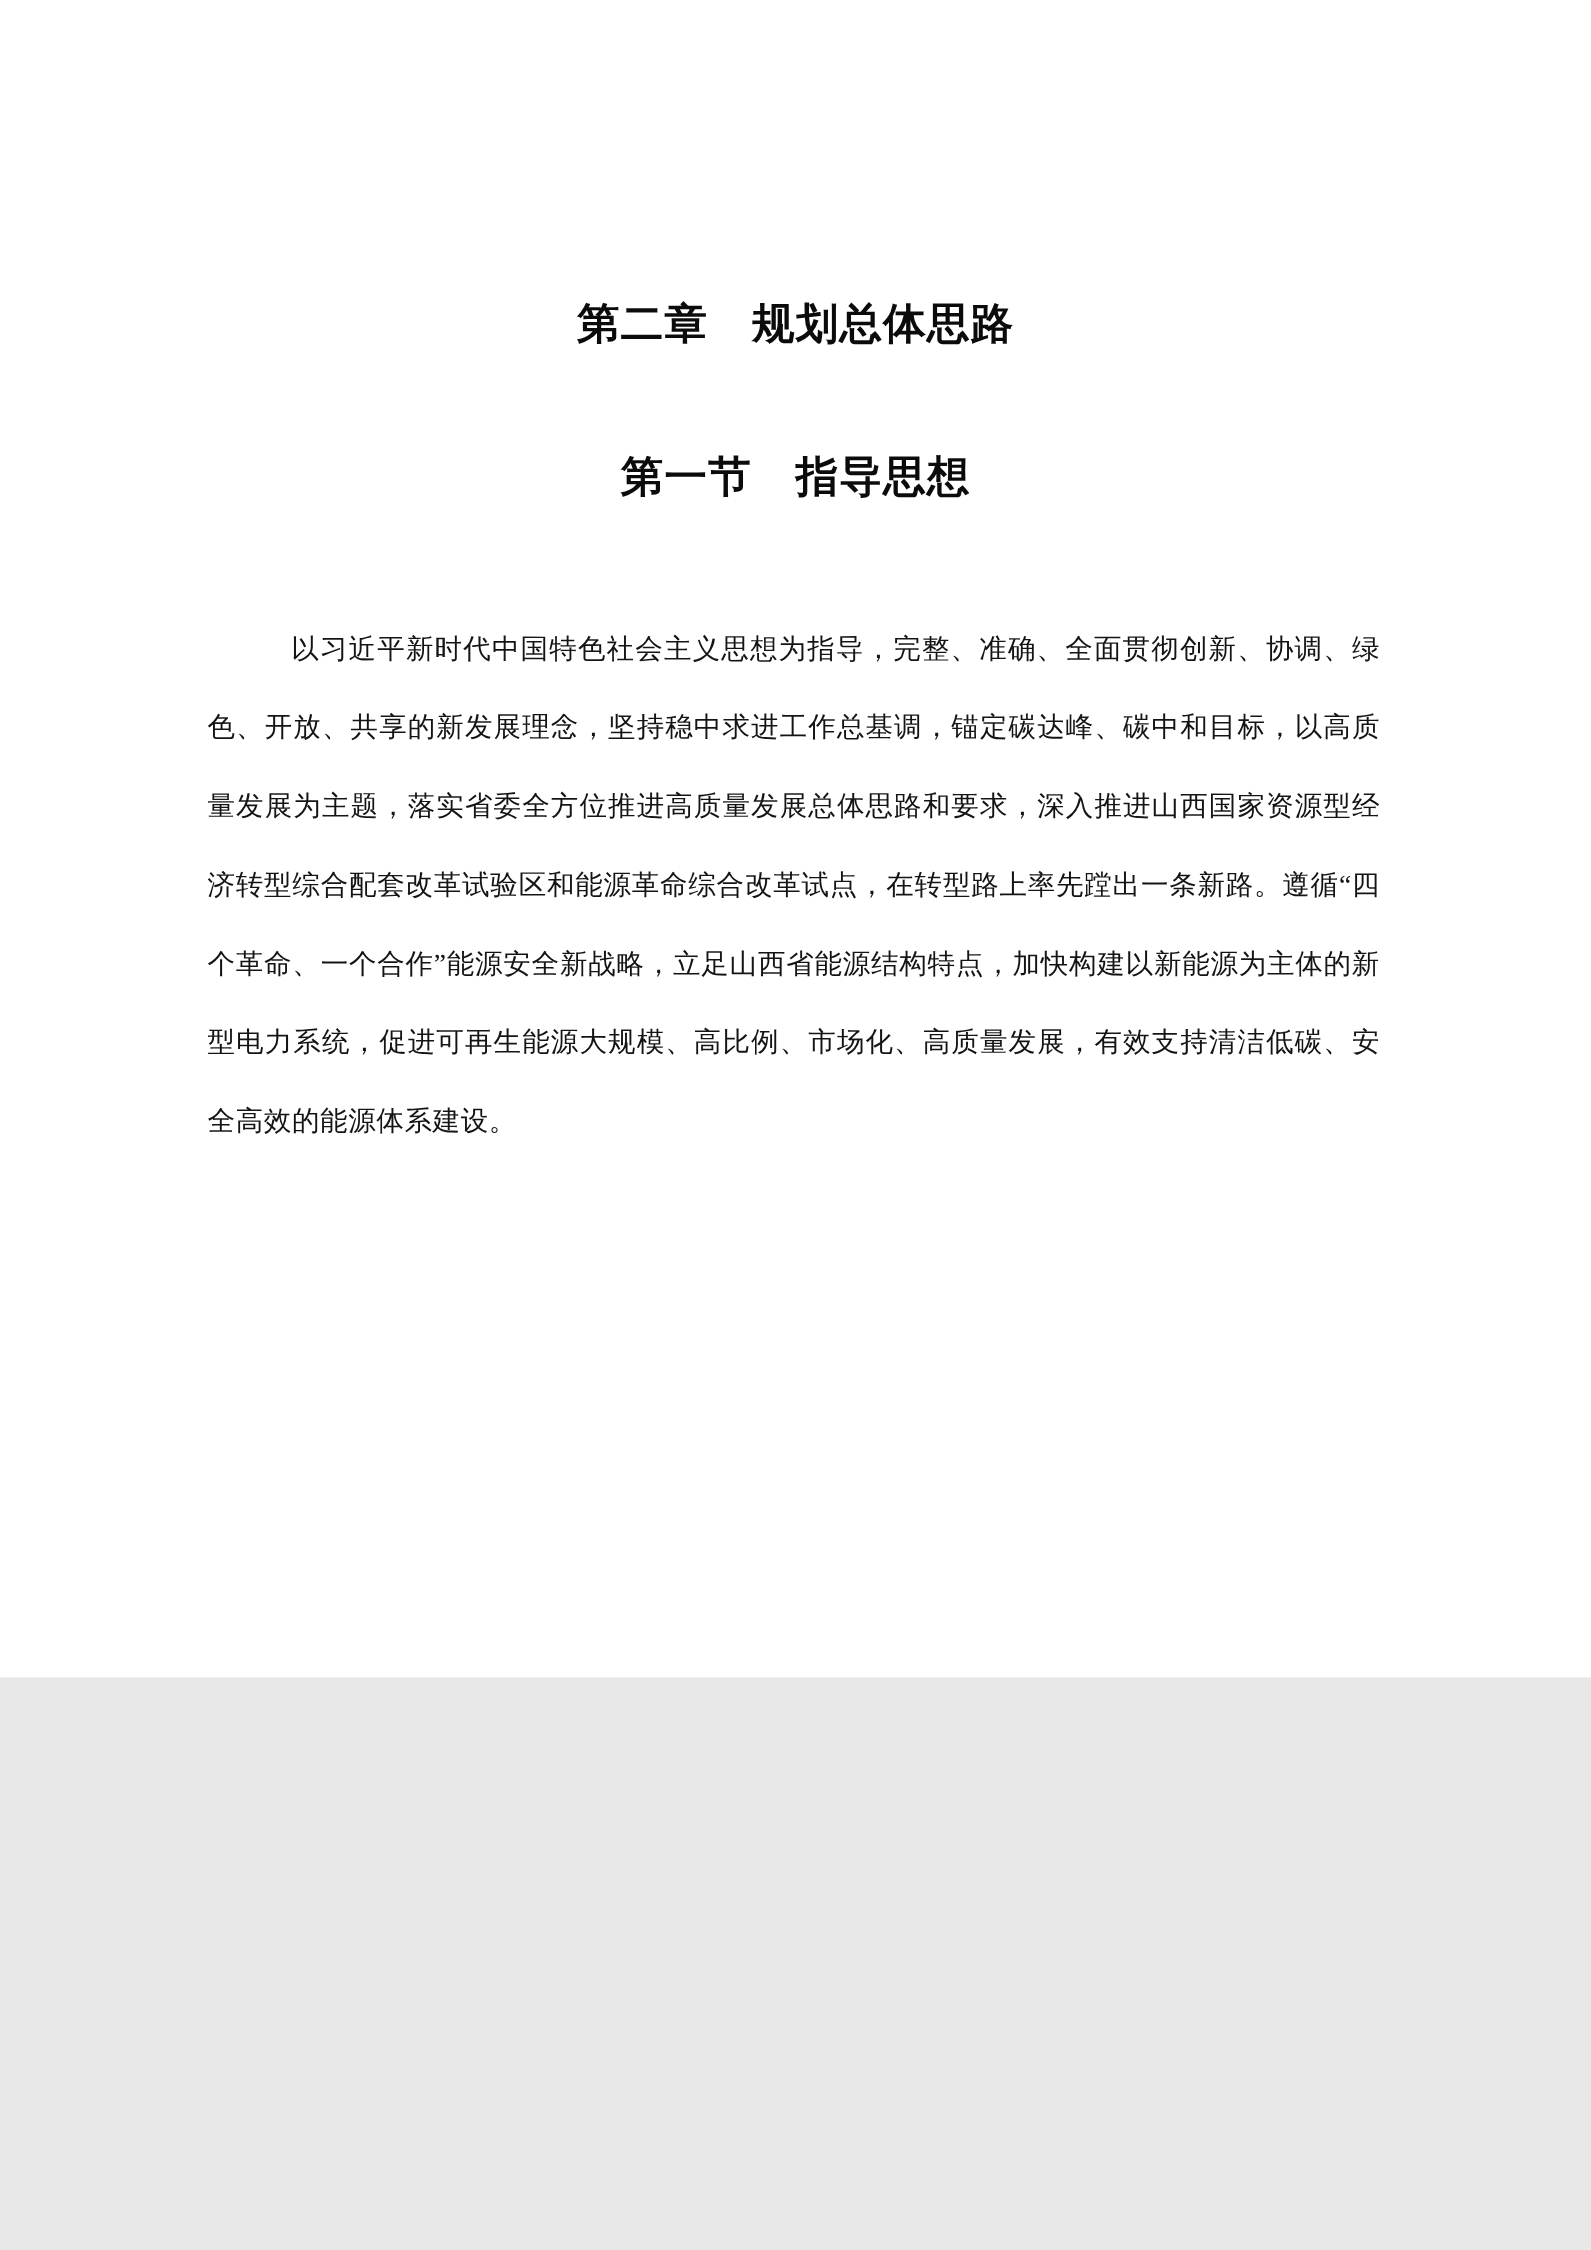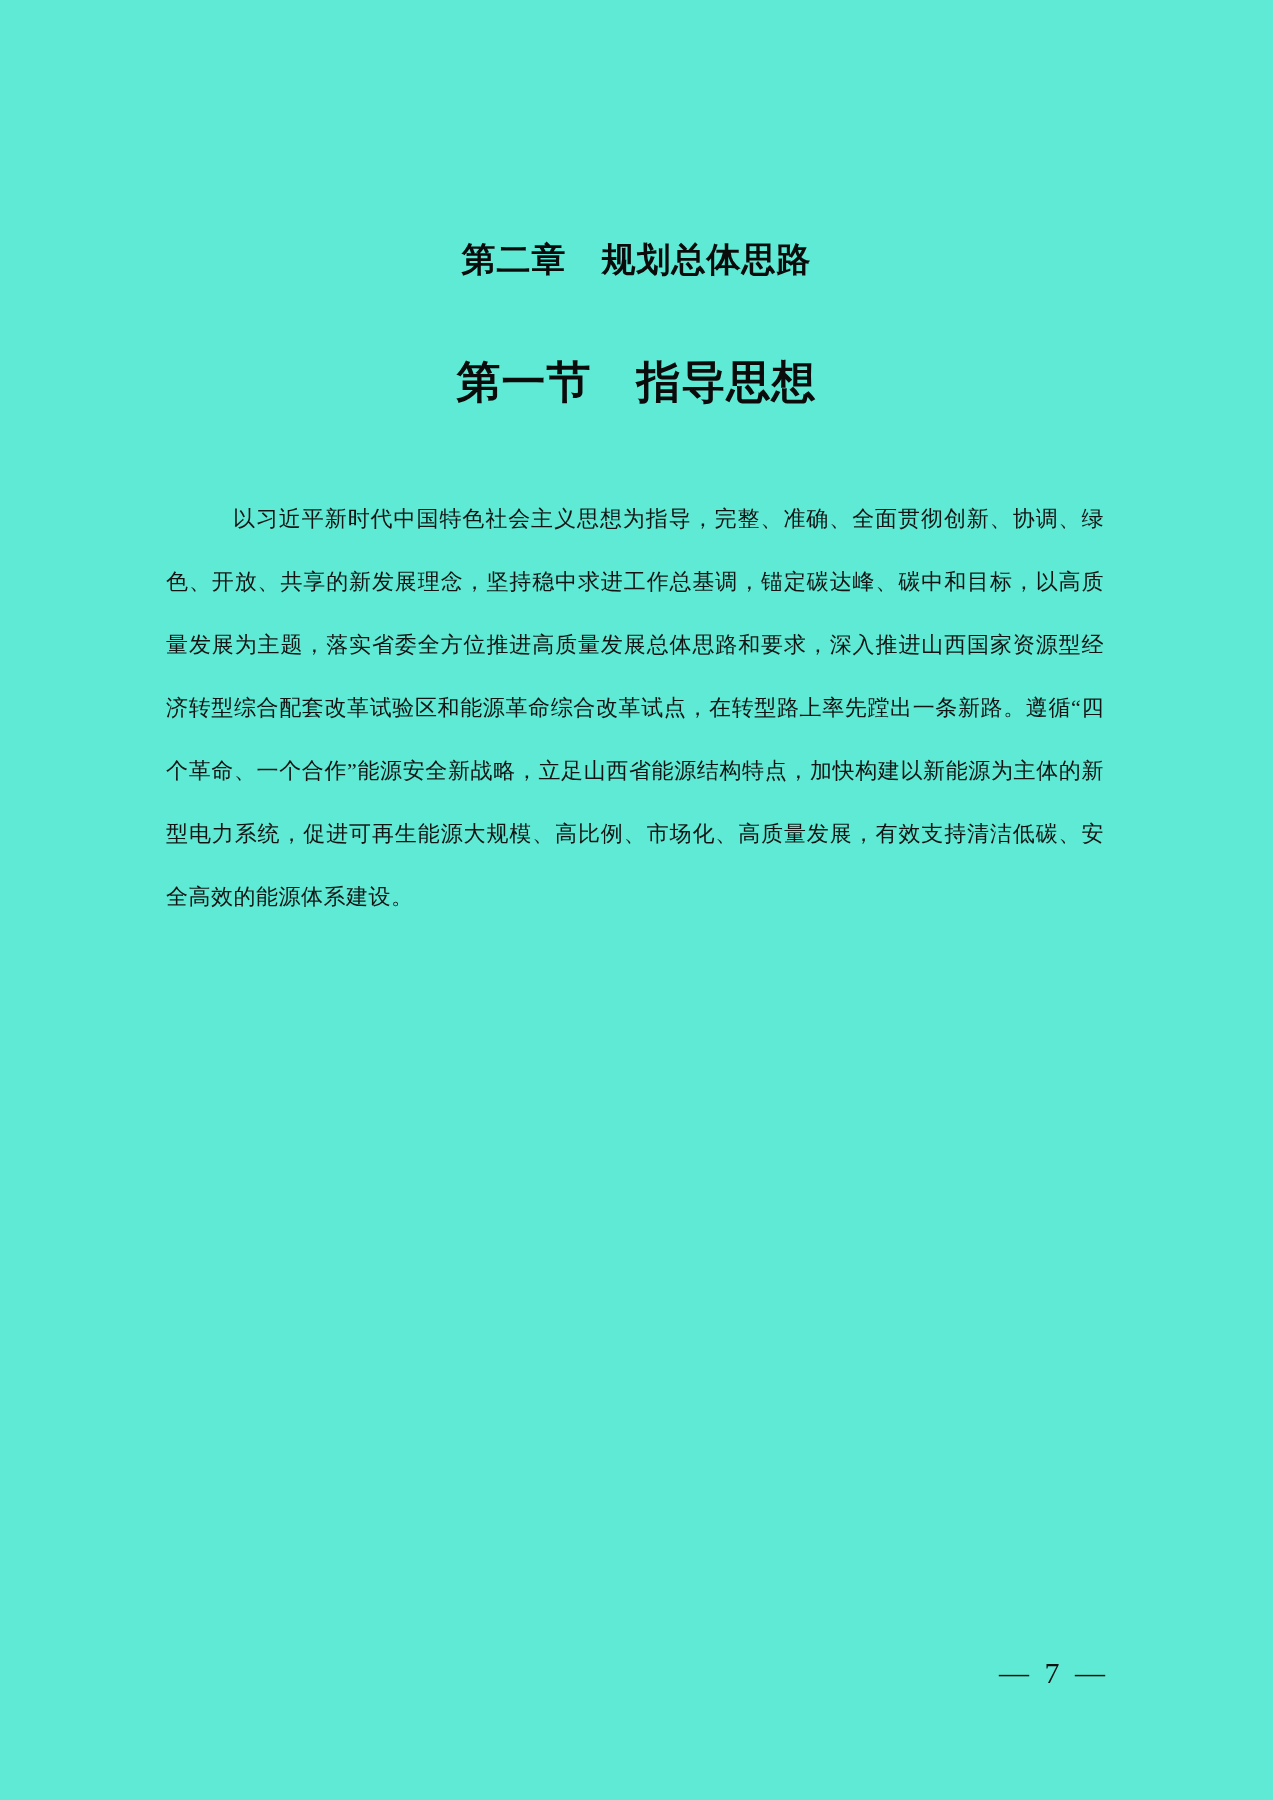--- a/index.html
+++ b/index.html
@@ -3,23 +3,23 @@
 <meta charset="utf-8">
 <style>
   html, body {
     margin: 0;
     padding: 0;
     background: #e8e8e8;
   }
   .page {
     position: relative;
     width: 1273px;
-    height: 1800px;
+    height: 1342px;
     margin: 0 auto;
-    background: #5eead4;
+    background: #ffffff;
     overflow: hidden;
     color: #111;
   }
   .chapter-title {
     position: absolute;
     top: 236px;
     left: 0;
     width: 1273px;
     margin: 0;
     text-align: center;
@@ -31,21 +31,21 @@
     color: #0b0b0b;
   }
   .section-heading {
     position: absolute;
     left: 0;
     width: 1273px;
     margin: 0;
     text-align: center;
     font-family: "Liberation Serif", serif;
     font-weight: 700;
-    font-size: 44px;
+    font-size: 34px;
     line-height: 46px;
     letter-spacing: 1px;
     color: #0b0b0b;
   }
   .section-heading.s1 { top: 360px; }
   .section-heading.s2 { top: 1204px; }
   .body-para {
     position: absolute;
     left: 166px;
     width: 938px;

